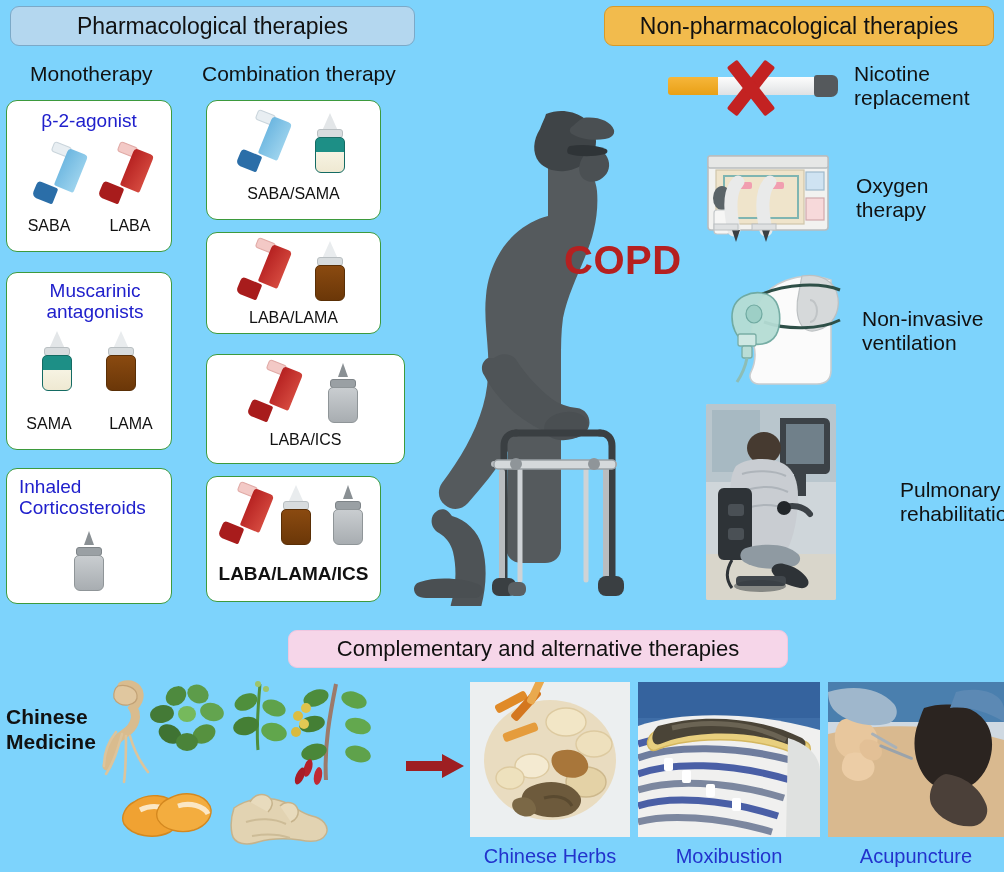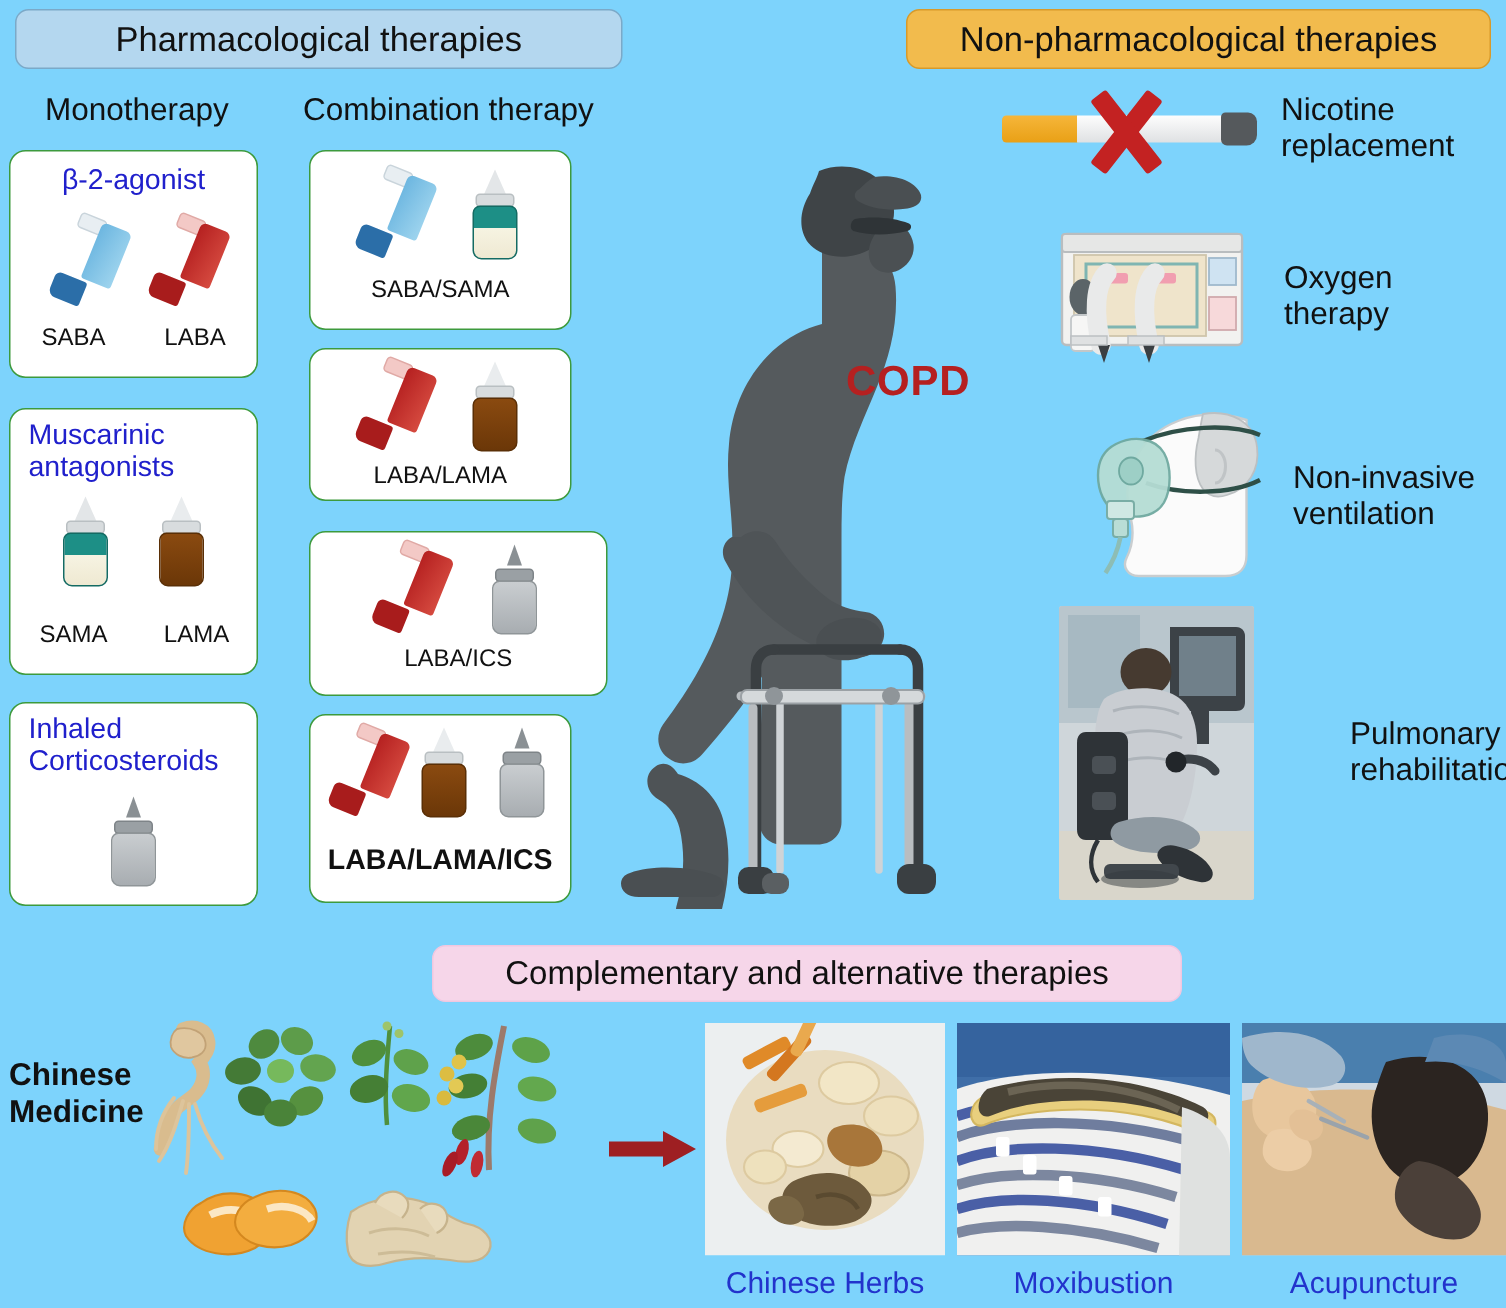--- a/index.html
+++ b/index.html
@@ -116,21 +116,21 @@
   .bottle.grey .nozzle{ border-bottom-color:#8a9094; }
   .bottle.grey .collar{ background:#9aa0a4; border-color:#7e8488; }
   .bottle.dropper .nozzle {
     border-left-width:5px; border-right-width:5px; border-bottom:14px solid #8a9094;
   }
 
   
   #copd-figure { position: absolute; left: 398px; top: 96px; width: 250px; height: 510px; }
   #copd-label {
     position: absolute; left: 564px; top: 238px;
-    font-size: 28px; font-weight: bold; color: #b52020; letter-spacing: .5px;
+    font-size: 40px; font-weight: bold; color: #b52020; letter-spacing: .5px;
   }
 
   
   .np-row { position: absolute; display: flex; align-items: center; }
   .np-label { font-size: 21px; color: #111; line-height: 1.15; }
   #np-nic  { left: 668px; top: 62px;  }
   #np-oxy  { left: 700px; top: 138px; }
   #np-niv  { left: 706px; top: 272px; }
   #np-pr   { left: 706px; top: 404px; gap: 48px; }
 
@@ -202,21 +202,21 @@
           <div class="cap"></div>
           <div class="can"></div>
           <div class="mouth"></div>
         </div>
     </div>
     <div class="card-label" style="left:4px; top:116px; width:76px;">SABA</div>
     <div class="card-label" style="left:84px; top:116px; width:78px;">LABA</div>
   </div>
 
   <div class="card" id="card-musc">
-    <div class="card-title left" style="top:8px; white-space:pre-line;">Muscarinic
+    <div class="card-title left" style="top:8px; white-space:pre-line;text-align:center;">Muscarinic
 antagonists</div>
     <div class="icon-row" style="left:0;right:0;top:58px;gap:24px;">
       <div class="bottle teal">
           <div class="nozzle"></div>
           <div class="collar"></div>
           <div class="body"></div>
         </div>
       <div class="bottle brown">
           <div class="nozzle"></div>
           <div class="collar"></div>

